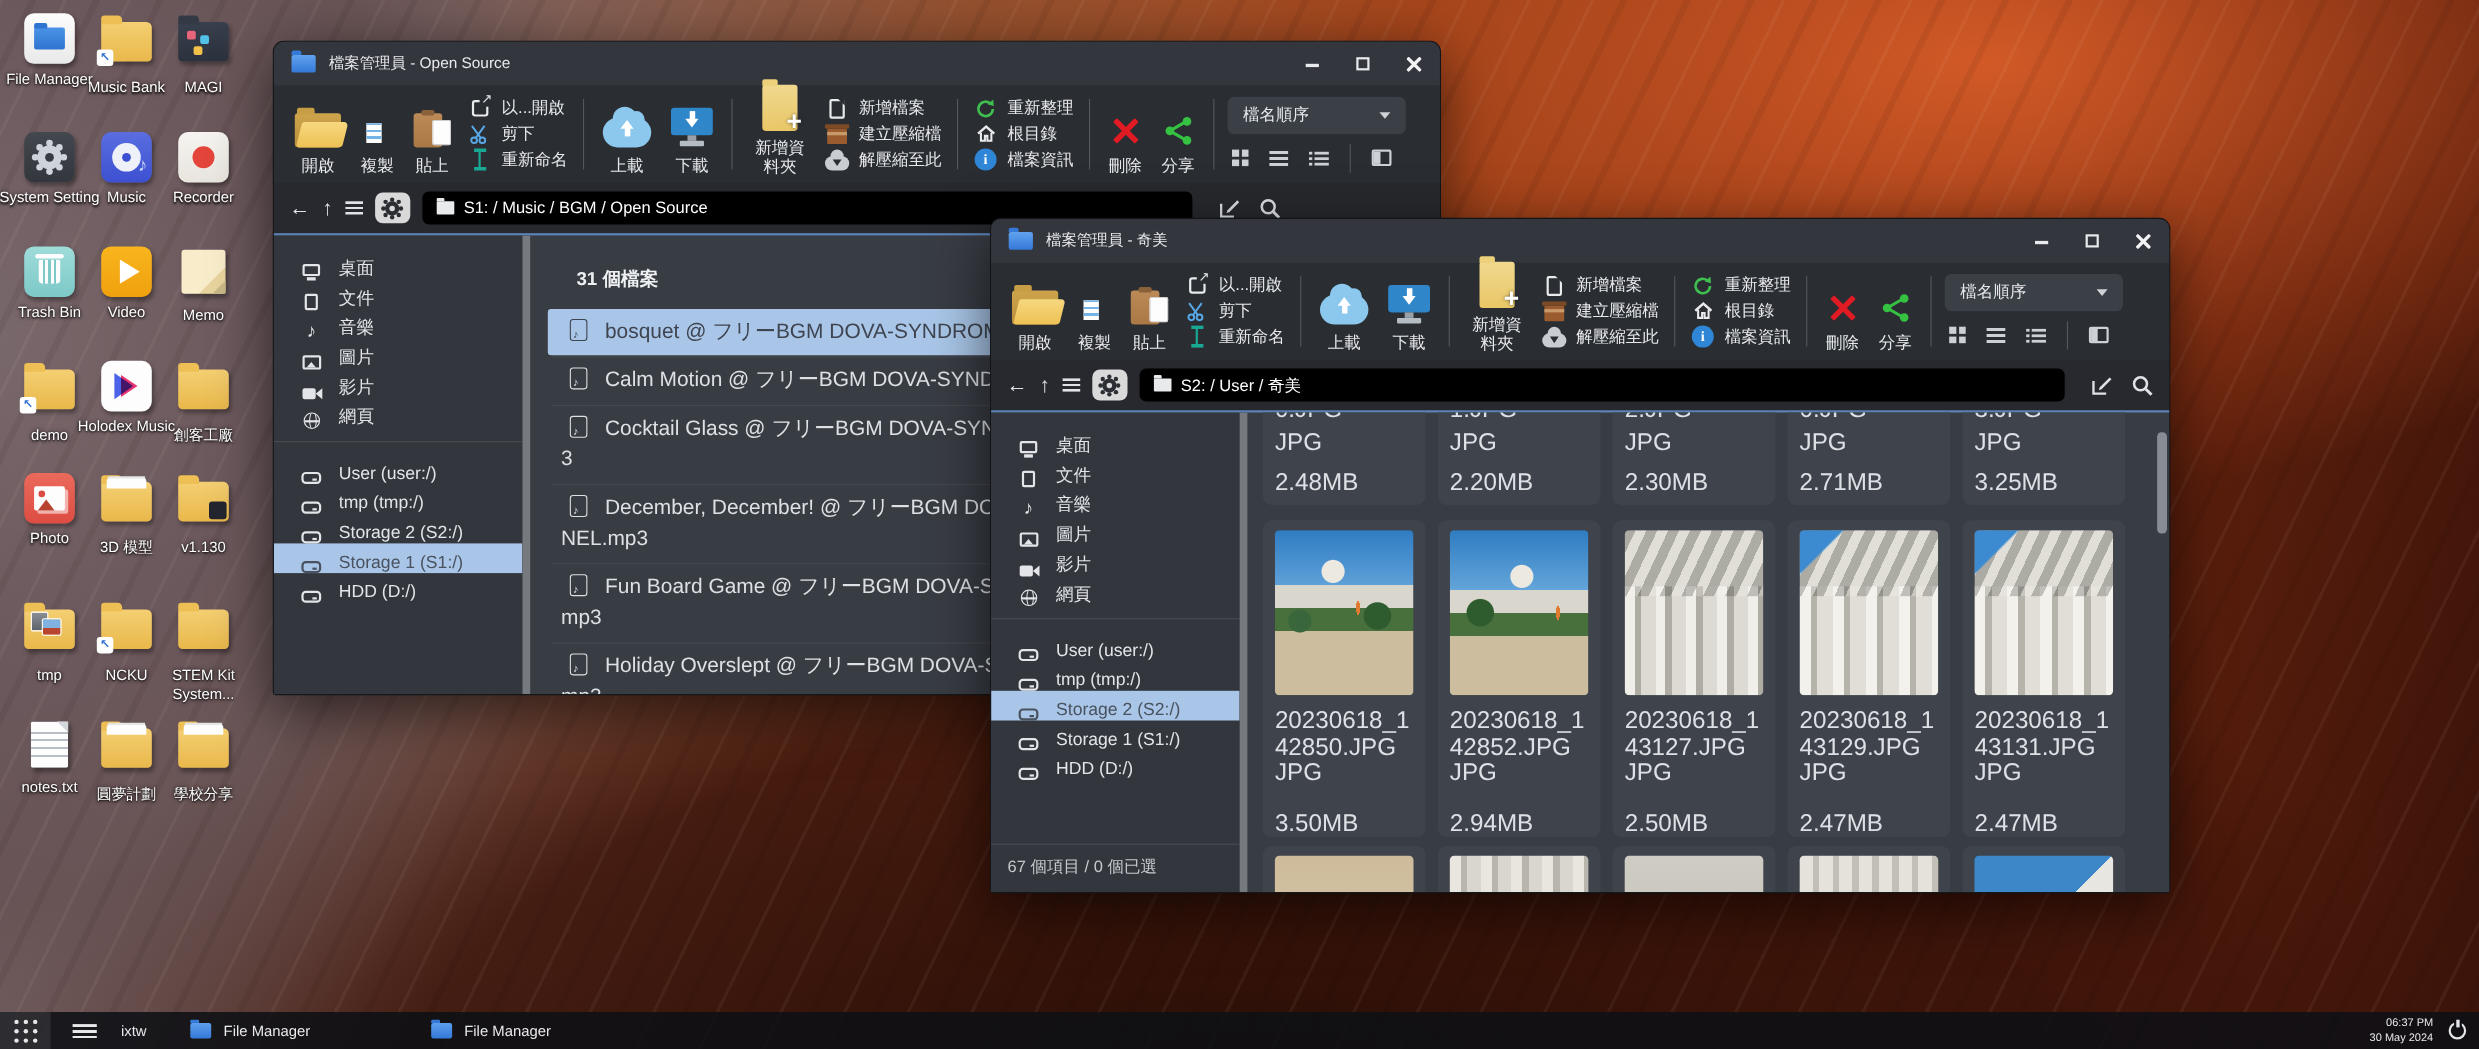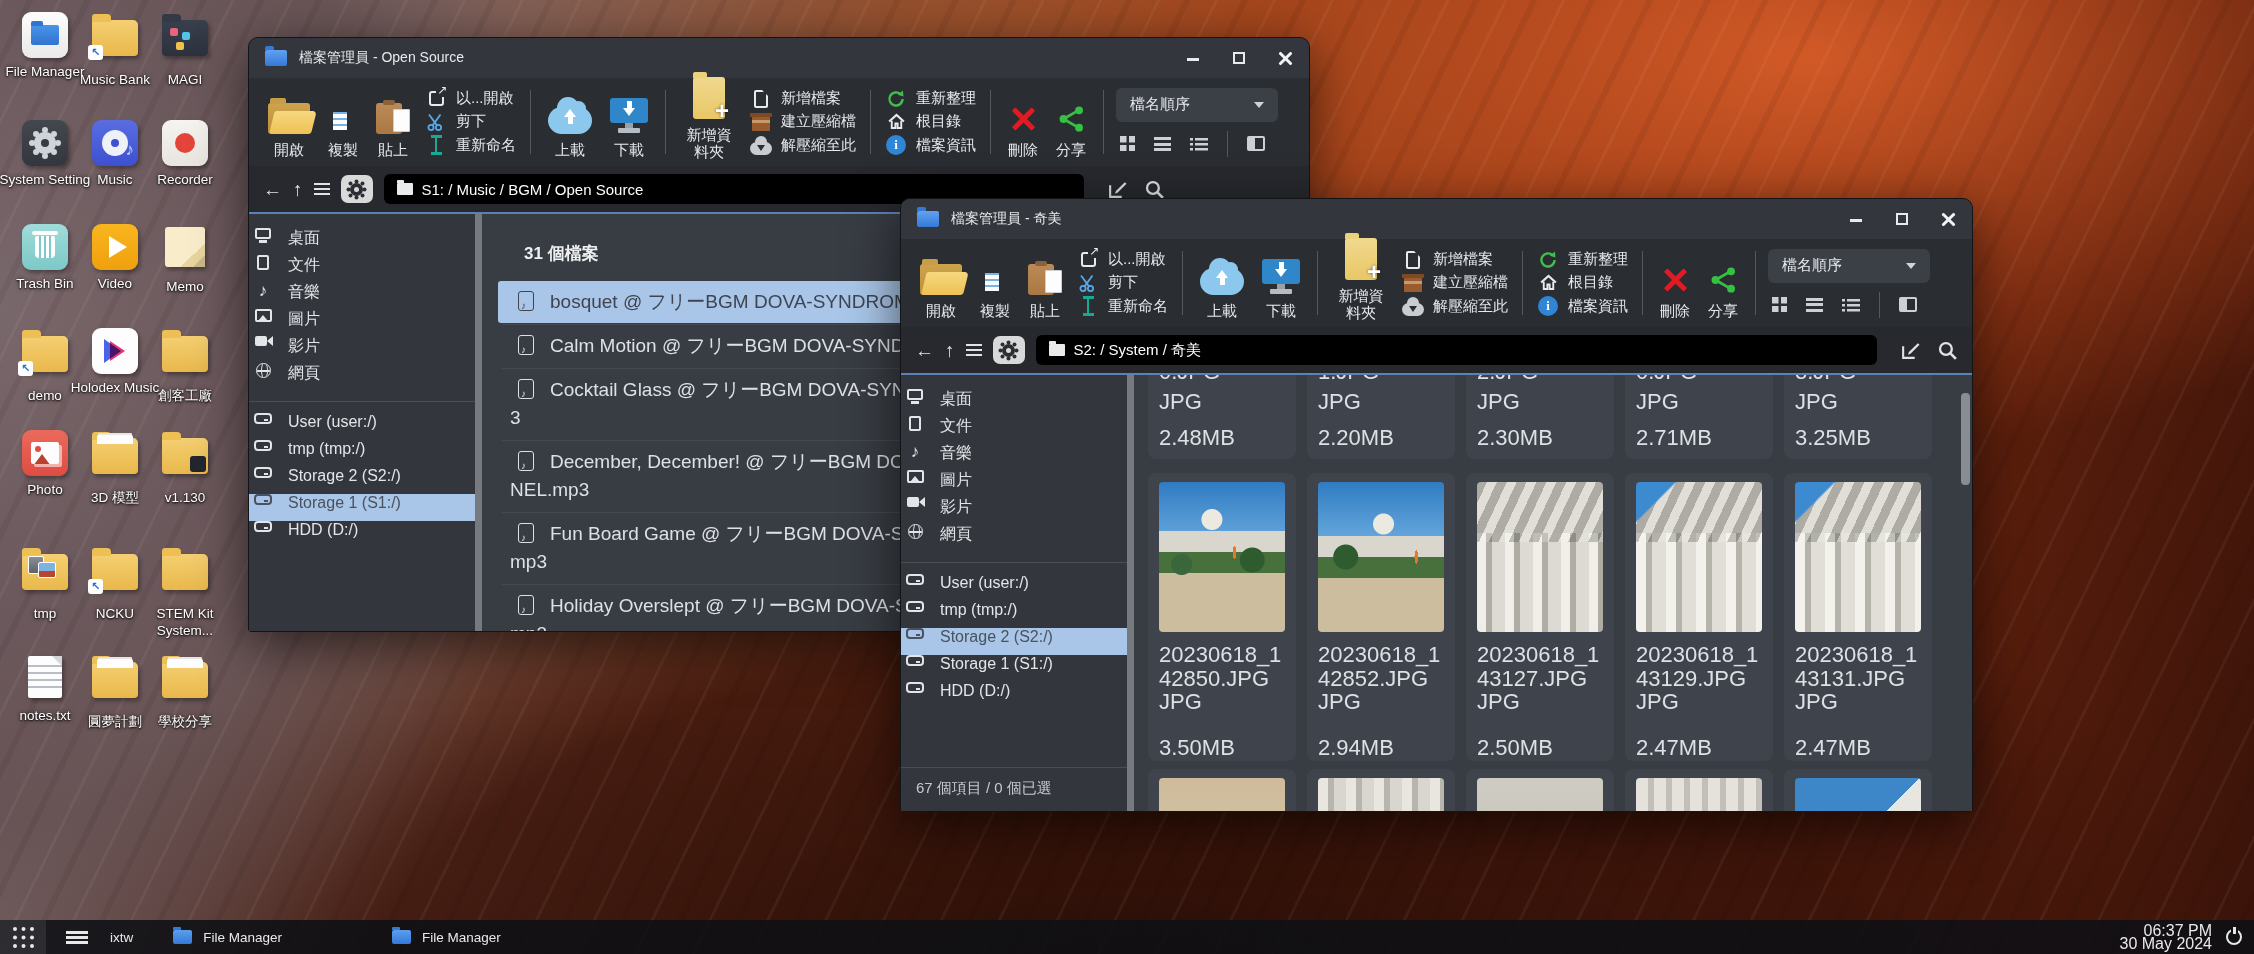--- a/index.html
+++ b/index.html
@@ -159,21 +159,21 @@
   .address { height:30px; background:#000; border-radius:6px; display:flex; align-items:center; gap:9px; padding:0 13px; color:#fff; font-size:15px; cursor:text; }
   .w1-address { width:700px;text-align:right; }
   .w2-address { flex:1; }
   .afold { width:16px; height:12px; background:#e8eaec; border-radius:1px; position:relative; flex:0 0 16px; }
   .afold::before { content:""; position:absolute; top:-3px; left:0; width:7px; height:3px; background:#e8eaec; border-radius:1px 1px 0 0; }
   .pathIcons { display:flex; align-items:center; gap:16px; margin-left:12px; }
 
   
   .content { flex:1; display:flex; border-top:2px solid #5b82b6; overflow:hidden; background:#383c43; }
   .sidebar { width:226px; flex:0 0 226px; background:#33373d; display:flex; flex-direction:column; padding-top:14px; color:#e3e5e8; font-size:16px; overflow:hidden; }
-  .side-item { display:flex; align-items:flex-start; gap:15px; height:27px; padding:0 4px; cursor:pointer; white-space:nowrap; }
+  .side-item { display:flex; align-items:flex-end; gap:15px; height:27px; padding:0 24px; cursor:pointer; white-space:nowrap; }
   .side-item.sel { background:#a9c6e8; color:#49525e; }
   .side-div { height:1px; background:#4a4d53; margin:11px 0; }
   .side-spacer { flex:1; }
   .side-status { border-top:1px solid #4a4d53; padding:11px 15px 13px; font-size:15px; color:#c6c9ce; white-space:nowrap; }
   .splitter { width:7px; flex:0 0 7px; background:#76797e; cursor:col-resize; }
   .si { width:20px; flex:0 0 20px; display:flex; justify-content:center; align-items:center; }
   .si-desk { width:16px; height:11px; border:2px solid currentColor; border-radius:2px; position:relative; margin-bottom:4px; }
   .si-desk::after { content:""; position:absolute; bottom:-6px; left:2px; width:8px; height:3px; background:currentColor; }
   .si-doc { width:12px; height:15px; border:2px solid currentColor; border-radius:2px; }
   .si-note { font-size:17px; line-height:1; }
@@ -243,21 +243,21 @@
   .taskbar { position:absolute; left:0; right:0; bottom:0; height:34px; background:rgba(14,16,21,.88); display:flex; align-items:center; z-index:50; color:#e8e9ec; }
   .launch { width:46px; height:34px; background:rgba(255,255,255,.09); display:flex; align-items:center; justify-content:center; cursor:pointer; }
   .dot9 { width:4px; height:4px; border-radius:50%; background:#e8e8e8; margin:-17px 0 0 -17px;
     box-shadow:0 0 0 #e8e8e8, 8.5px 0 0 #e8e8e8, 17px 0 0 #e8e8e8, 0 8.5px 0 #e8e8e8, 8.5px 8.5px 0 #e8e8e8, 17px 8.5px 0 #e8e8e8, 0 17px 0 #e8e8e8, 8.5px 17px 0 #e8e8e8, 17px 17px 0 #e8e8e8; }
   .tb-burger { width:22px; height:13px; margin:0 22px 0 20px; background:repeating-linear-gradient(180deg,#e8e8e8 0 2.6px, transparent 2.6px 5.2px); cursor:pointer; }
   .tb-user { font-size:13.5px; margin-right:26px; }
   .taskbtn { display:flex; align-items:center; gap:11px; height:34px; padding:0 14px; margin-right:82px; font-size:13.5px; cursor:pointer; }
   .tbfold { width:19px; height:14px; background:linear-gradient(180deg,#5c9eed,#3479d8); border-radius:2px; position:relative; }
   .tbfold::before { content:""; position:absolute; top:-3px; left:0; width:8px; height:3px; background:#3479d8; border-radius:1px 1px 0 0; }
   .tb-right { margin-left:auto; display:flex; align-items:center; gap:14px; padding-right:12px; }
-  .clock { text-align:right; font-size:16px; line-height:13.5px; }
+  .clock { text-align:right; font-size:10px; line-height:13.5px; }
   .powerI { position:relative; width:16px; height:16px; border:2px solid #e4e6e9; border-radius:50%; cursor:pointer; }
   .powerI::after { content:""; position:absolute; left:5px; top:-4px; width:2.5px; height:7px; background:#e4e6e9; box-shadow:0 0 0 2px rgba(14,16,21,1); }
 </style>
 </head>
 <body>
 
 <div class="screen">
   <div class="wall"></div>
 
   <div class="dItem" style="left:10px;top:12px">
@@ -829,21 +829,21 @@
     </div>
     <div class="pathbar">
       <span class="navA">←</span>
       <span class="navA">↑</span>
       <span class="burger"></span>
       <span class="gearbtn">
           <span class="gearS"></span>
         </span>
       <div class="address w2-address">
         <span class="afold"></span>
-        <span>S2: / System / 奇美</span>
+        <span>S2: / User / 奇美</span>
       </div>
       <div class="pathIcons">
         <svg width="21" height="21" viewBox="0 0 20 20">
             <path d="M3 6 v11 h11" fill="none" stroke="#dfe2e6" stroke-width="2"></path>
             <path d="M8.5 11.5 L17 3 l1.6 1.6 L10 13.2 l-2.4 .8 z" fill="#dfe2e6"></path>
           </svg>
         <svg width="21" height="21" viewBox="0 0 20 20">
             <circle cx="8.5" cy="8.5" r="5.6" fill="none" stroke="#dfe2e6" stroke-width="2.2"></circle>
             <line x1="13" y1="13" x2="18" y2="18" stroke="#dfe2e6" stroke-width="2.6"></line>
           </svg>

